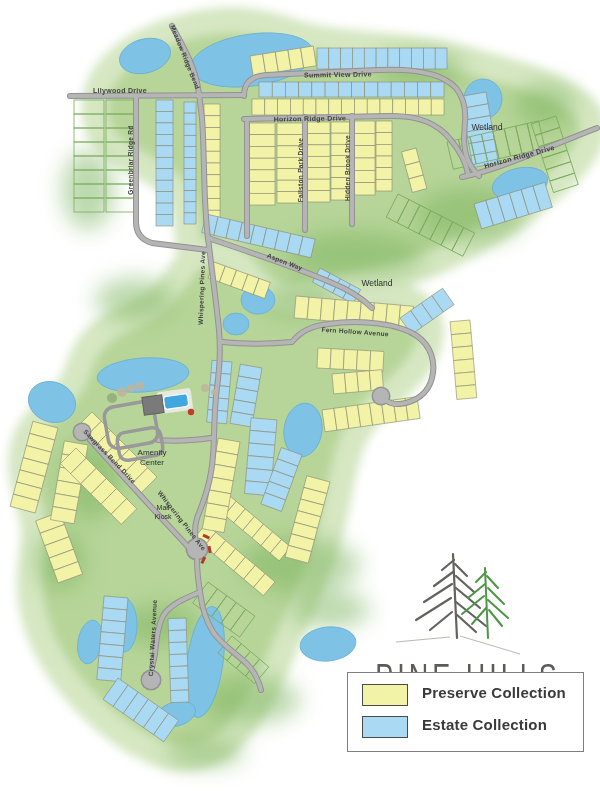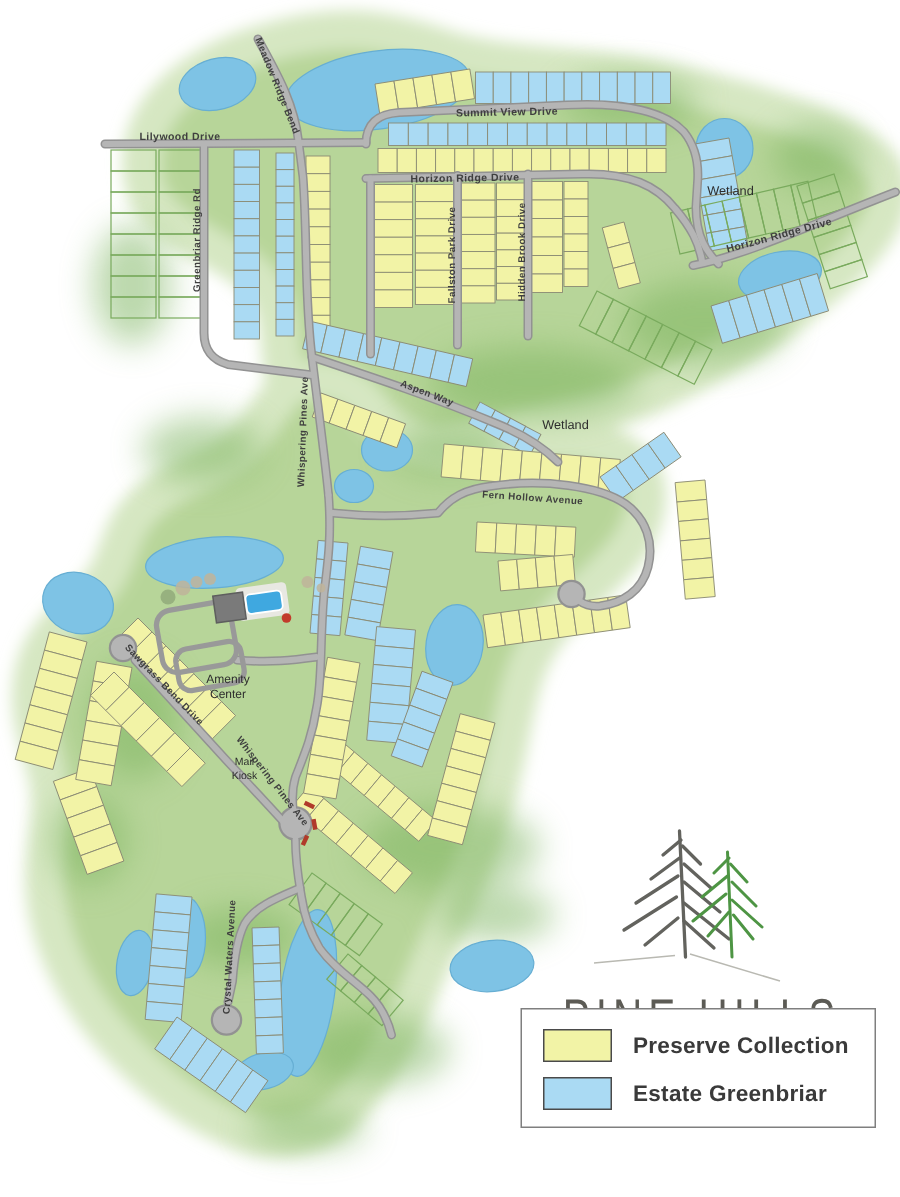--- a/index.html
+++ b/index.html
@@ -11,21 +11,21 @@
   
   #logo{position:absolute;left:358px;top:526px;width:220px;text-align:center;}
   #logo-text{margin-top:-4px;font-size:27px;font-weight:500;letter-spacing:4px;
              color:#5c5b55;transform:scaleY(1.35);transform-origin:top center;
              white-space:nowrap;}
 
   
   #legend{position:absolute;left:347px;top:672px;width:237px;height:80px;
           background:#ffffff;border:1.6px solid #7f7f7f;box-sizing:border-box;
           padding:11px 0 0 14px;}
-  .legend-row{display:flex;align-items:center;height:26px;margin-bottom:6px;}
+  .legend-row{display:flex;height:26px;margin-bottom:6px;}
   .swatch{width:46px;height:22px;border:1.4px solid #4a4a4a;box-sizing:border-box;
           margin-right:14px;flex:0 0 auto;}
   .legend-label{font-size:15px;font-weight:700;color:#3a3a3a;letter-spacing:.2px;}
 </style>
 </head>
 <body>
 
 <div id="page">
 
   <svg id="map-svg" width="600" height="798" viewBox="0 0 600 798">
@@ -626,16 +626,16 @@
     <div id="logo-text">PINE HILLS</div>
   </div>
 
   <div id="legend">
     <div class="legend-row">
       <span class="swatch" style="background: rgb(242, 243, 166);"></span>
       <span class="legend-label">Preserve Collection</span>
     </div>
     <div class="legend-row">
       <span class="swatch" style="background: rgb(170, 218, 243);"></span>
-      <span class="legend-label">Estate Greenbriar</span>
+      <span class="legend-label">Estate Collection</span>
     </div>
   </div>
 </div>
 
 </body></html>

